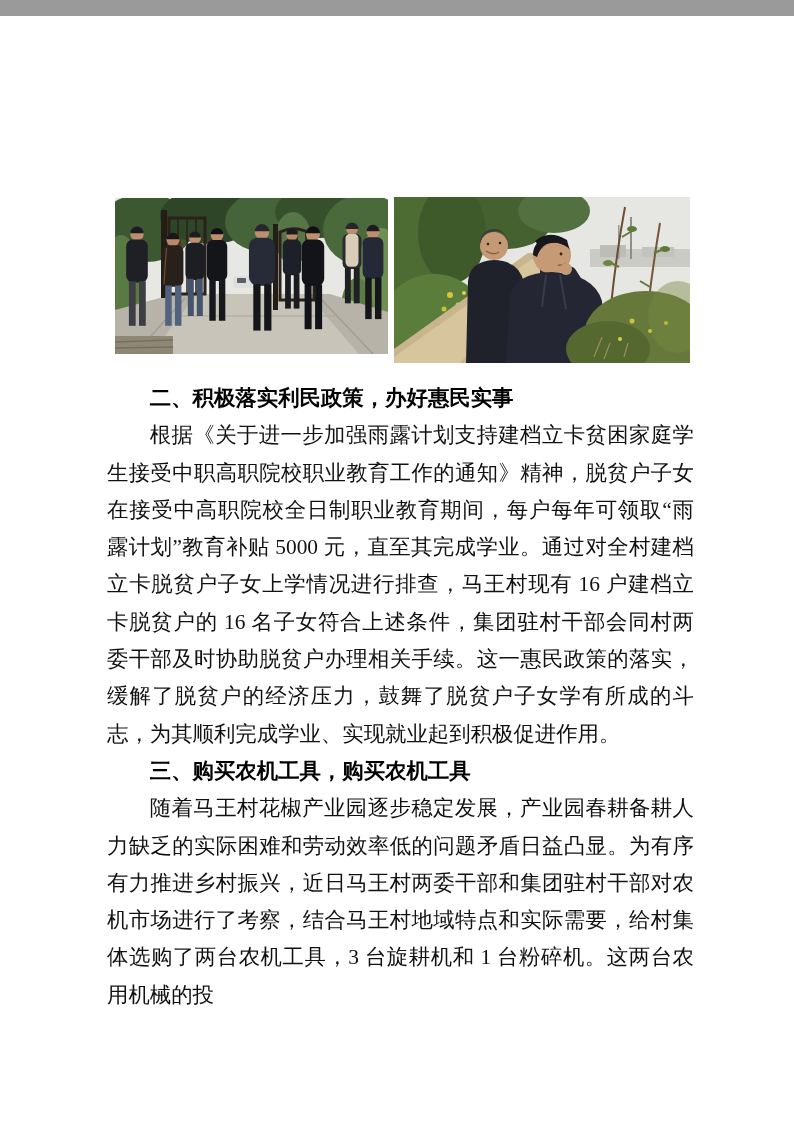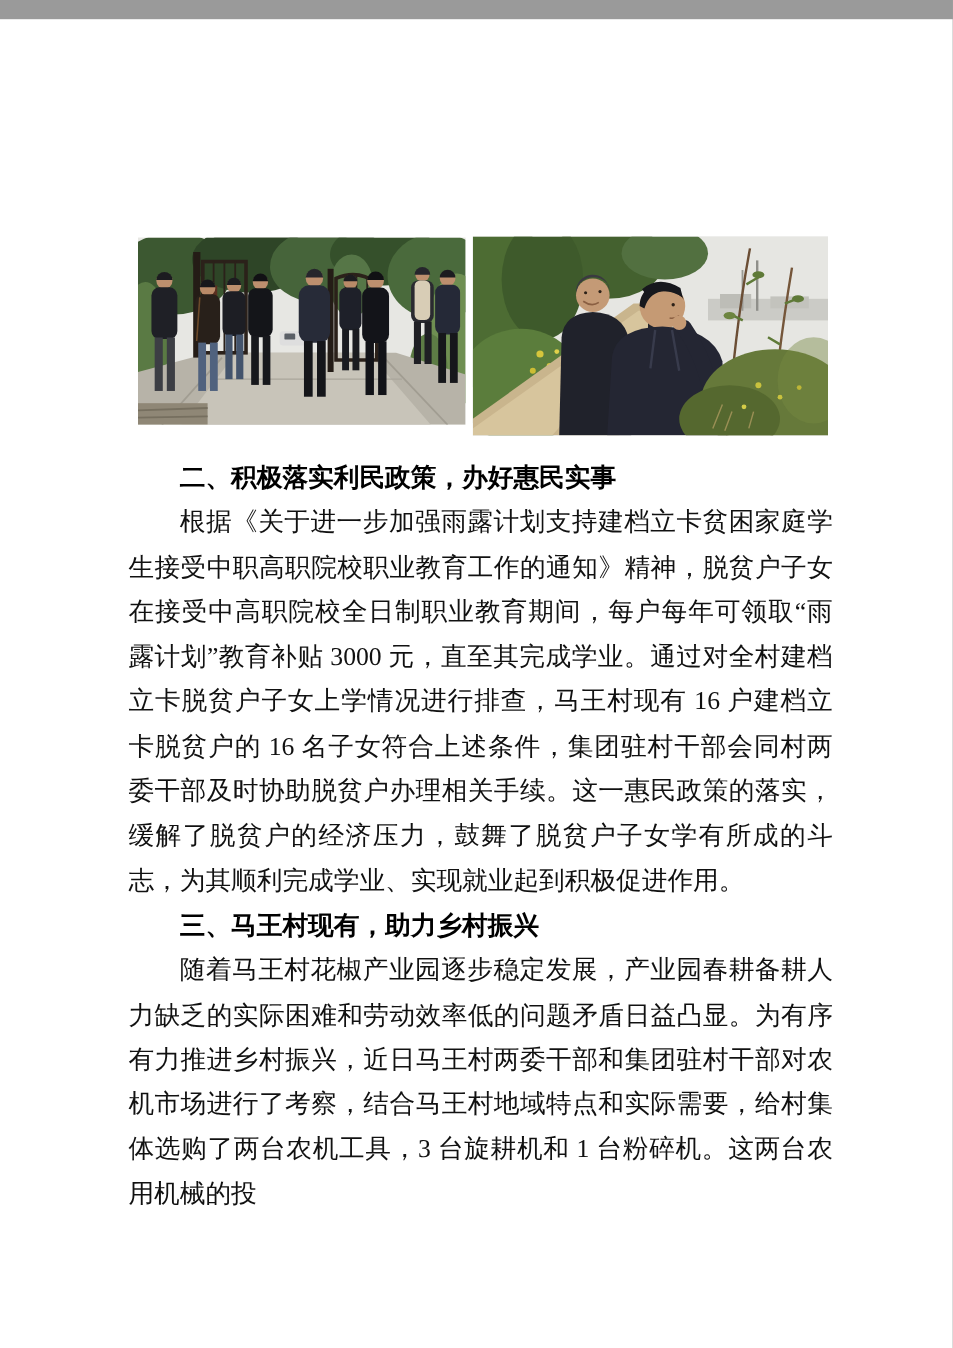--- a/index.html
+++ b/index.html
@@ -233,18 +233,18 @@
           <circle cx="256" cy="134" r="2" fill="#c9c23e"></circle>
         <circle cx="226" cy="142" r="2" fill="#d4cc48"></circle>
           <circle cx="272" cy="126" r="2" fill="#bdb637"></circle>
         <path d="M200,160 l8,-20 M210,162 l6,-16 M230,160 l4,-14" stroke="#9a8f55" stroke-width="1.2" fill="none"></path>
       </g>
     </svg>
   </figure>
 
   <div class="content">
     <h2>二、积极落实利民政策，办好惠民实事</h2>
-    <p>根据《关于进一步加强雨露计划支持建档立卡贫困家庭学生接受中职高职院校职业教育工作的通知》精神，脱贫户子女在接受中高职院校全日制职业教育期间，每户每年可领取“雨露计划”教育补贴 3000 元，直至其完成学业。通过对全村建档立卡脱贫户子女上学情况进行排查，马王村现有 16 户建档立卡脱贫户的 16 名子女符合上述条件，集团驻村干部会同村两委干部及时协助脱贫户办理相关手续。这一惠民政策的落实，缓解了脱贫户的经济压力，鼓舞了脱贫户子女学有所成的斗志，为其顺利完成学业、实现就业起到积极促进作用。</p>
-    <h2>三、马王村现有，助力乡村振兴</h2>
+    <p>根据《关于进一步加强雨露计划支持建档立卡贫困家庭学生接受中职高职院校职业教育工作的通知》精神，脱贫户子女在接受中高职院校全日制职业教育期间，每户每年可领取“雨露计划”教育补贴 5000 元，直至其完成学业。通过对全村建档立卡脱贫户子女上学情况进行排查，马王村现有 16 户建档立卡脱贫户的 16 名子女符合上述条件，集团驻村干部会同村两委干部及时协助脱贫户办理相关手续。这一惠民政策的落实，缓解了脱贫户的经济压力，鼓舞了脱贫户子女学有所成的斗志，为其顺利完成学业、实现就业起到积极促进作用。</p>
+    <h2>三、购买农机工具，购买农机工具</h2>
     <p>随着马王村花椒产业园逐步稳定发展，产业园春耕备耕人力缺乏的实际困难和劳动效率低的问题矛盾日益凸显。为有序有力推进乡村振兴，近日马王村两委干部和集团驻村干部对农机市场进行了考察，结合马王村地域特点和实际需要，给村集体选购了两台农机工具，3 台旋耕机和 1 台粉碎机。这两台农用机械的投</p>
   </div>
 
 </div>
 
 </body></html>

